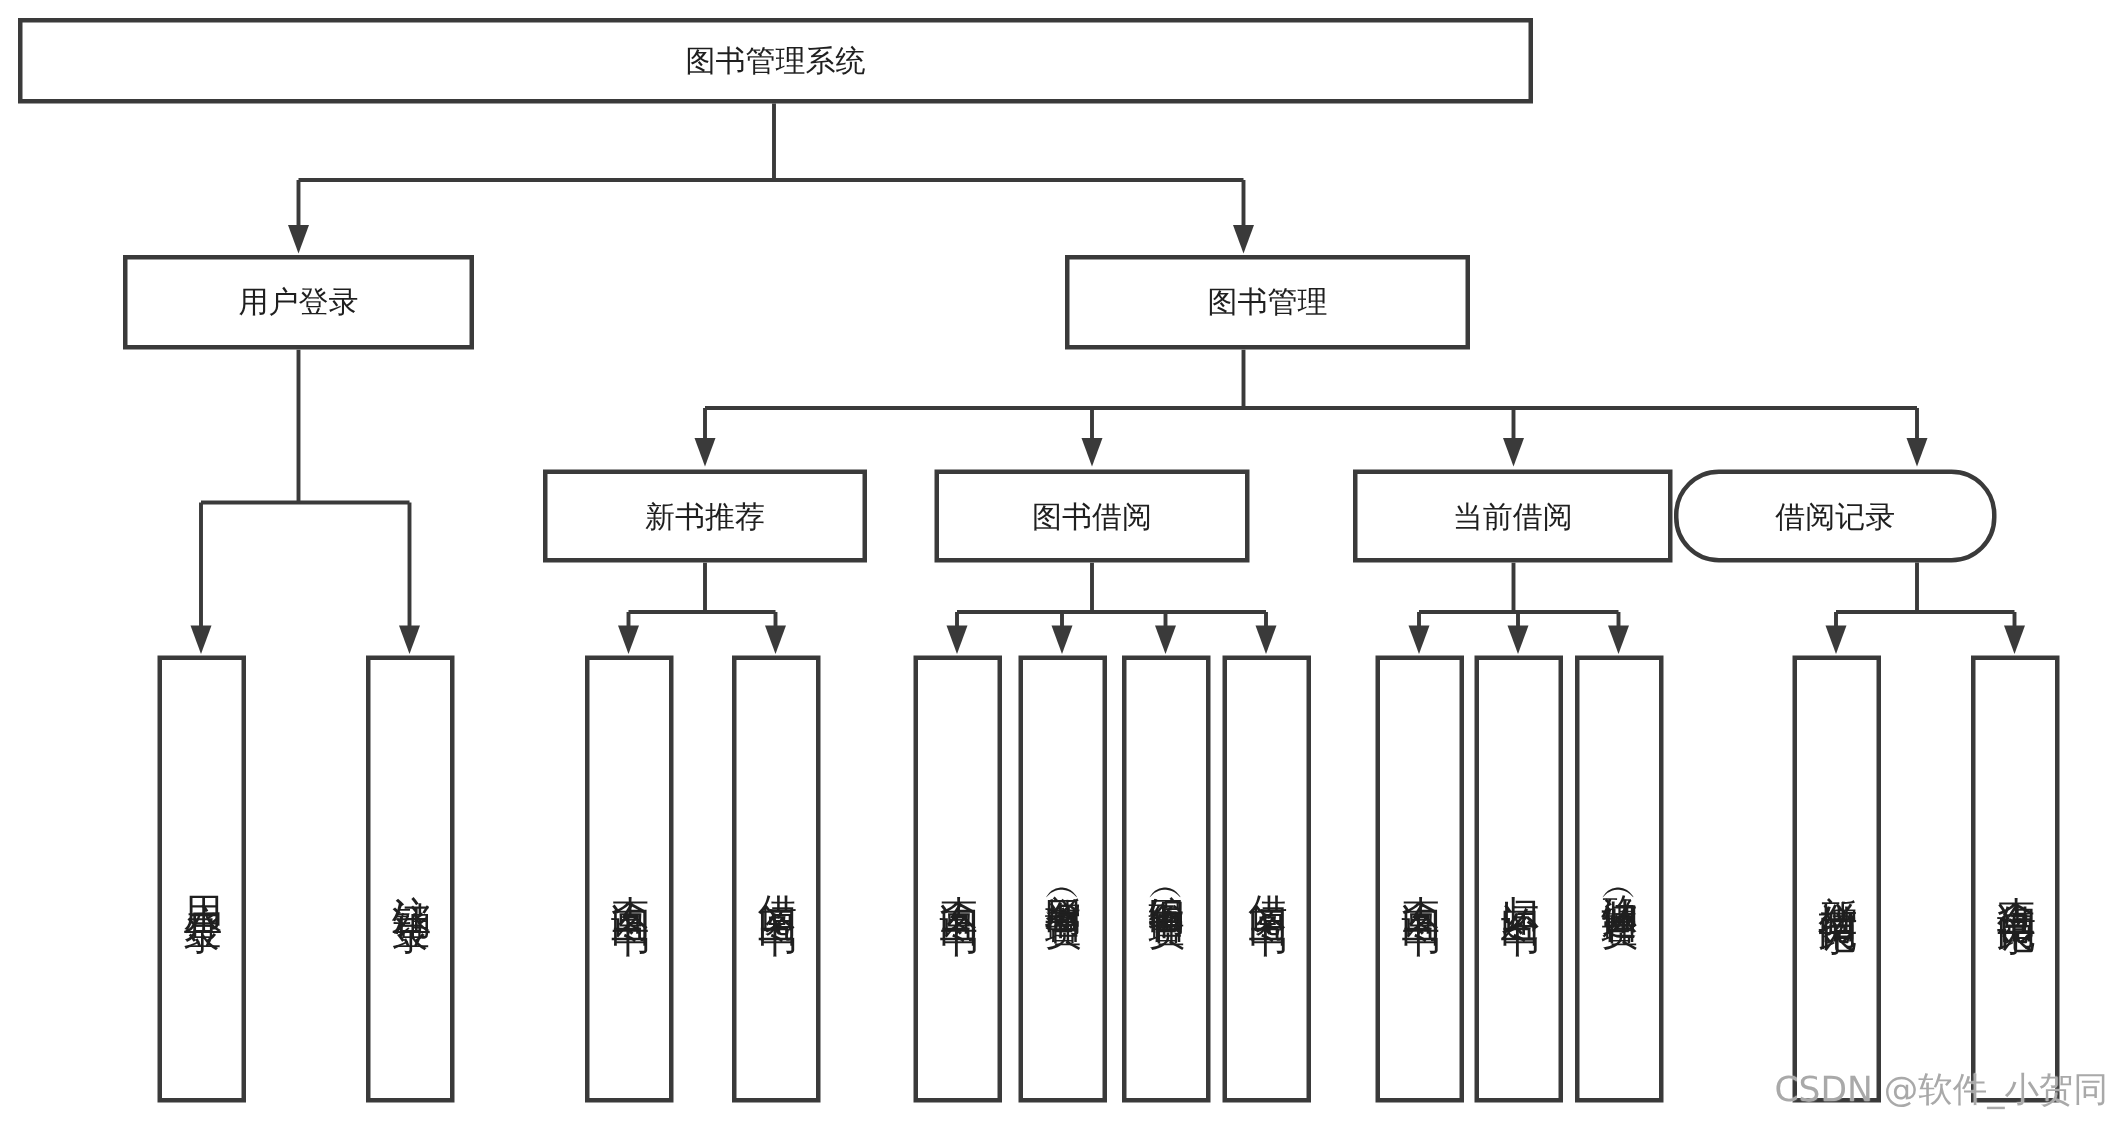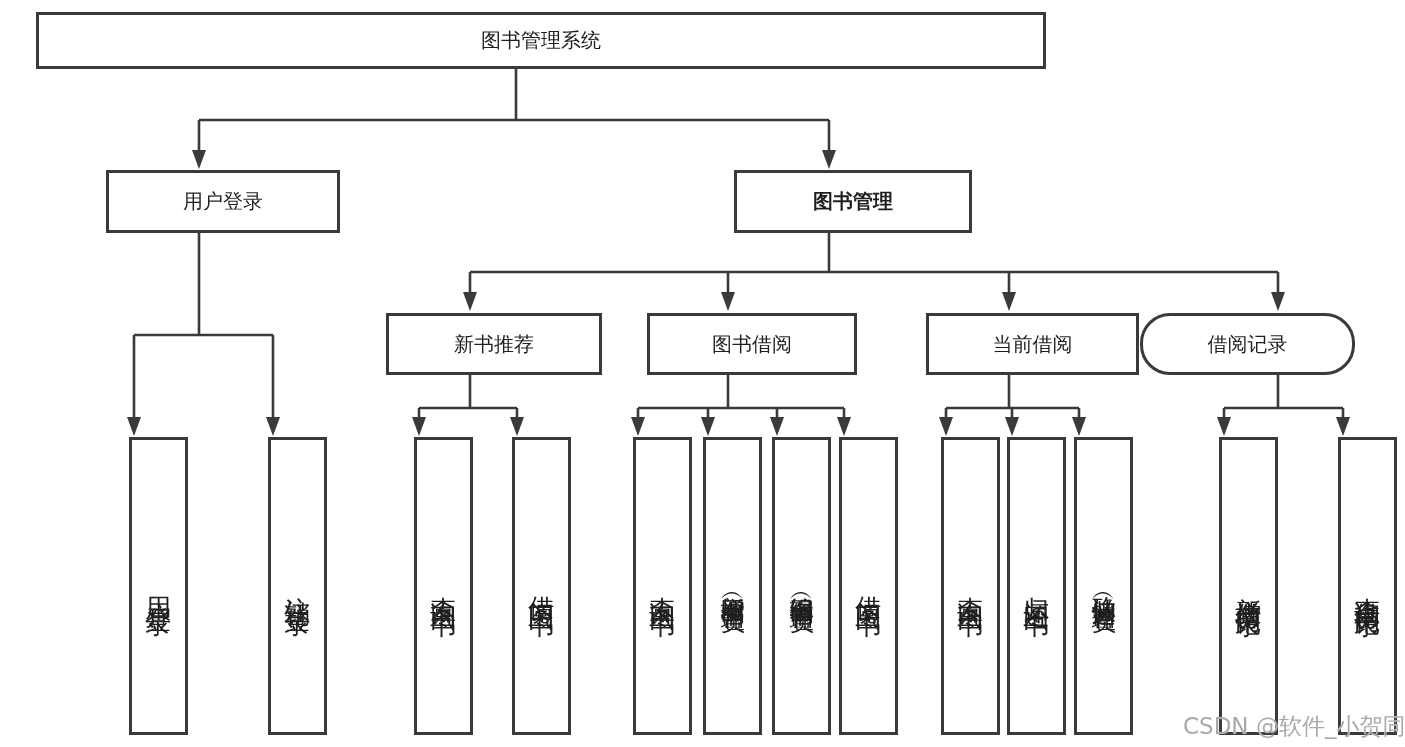--- a/index.html
+++ b/index.html
@@ -24,21 +24,20 @@
   }
   .node {
     position: absolute;
     box-sizing: border-box;
     border: 3px solid #3a3a3a;
     background: #ffffff;
     display: flex;
     align-items: center;
     justify-content: center;
     color: #1f1f1f;
-    margin-left: 24px;
   }
   .node.root {
     left: 12px; top: 12px;
     width: 1010px; height: 57px;
     font-size: 20px;
   }
   .node.branch {
     height: 63px;
     font-size: 20px;
   }
@@ -113,21 +112,21 @@
     </g>
   </svg>
 
   <div class="node root">
     <span>图书管理系统</span>
   </div>
 
   <div class="node branch" style="left:82px; top:170px; width:234px;">
     <span>用户登录</span>
   </div>
-  <div class="node branch" style="left:710px; top:170px; width:238px;font-weight:bold;">
+  <div class="node branch" style="left:710px; top:170px; width:270px;">
     <span>图书管理</span>
   </div>
 
   <div class="node branch" style="left:362px; top:313px; width:216px; height:62px;">
     <span>新书推荐</span>
   </div>
   <div class="node branch" style="left:623px; top:313px; width:210px; height:62px;">
     <span>图书借阅</span>
   </div>
   <div class="node branch" style="left:902px; top:313px; width:213px; height:62px;text-align:right;">

